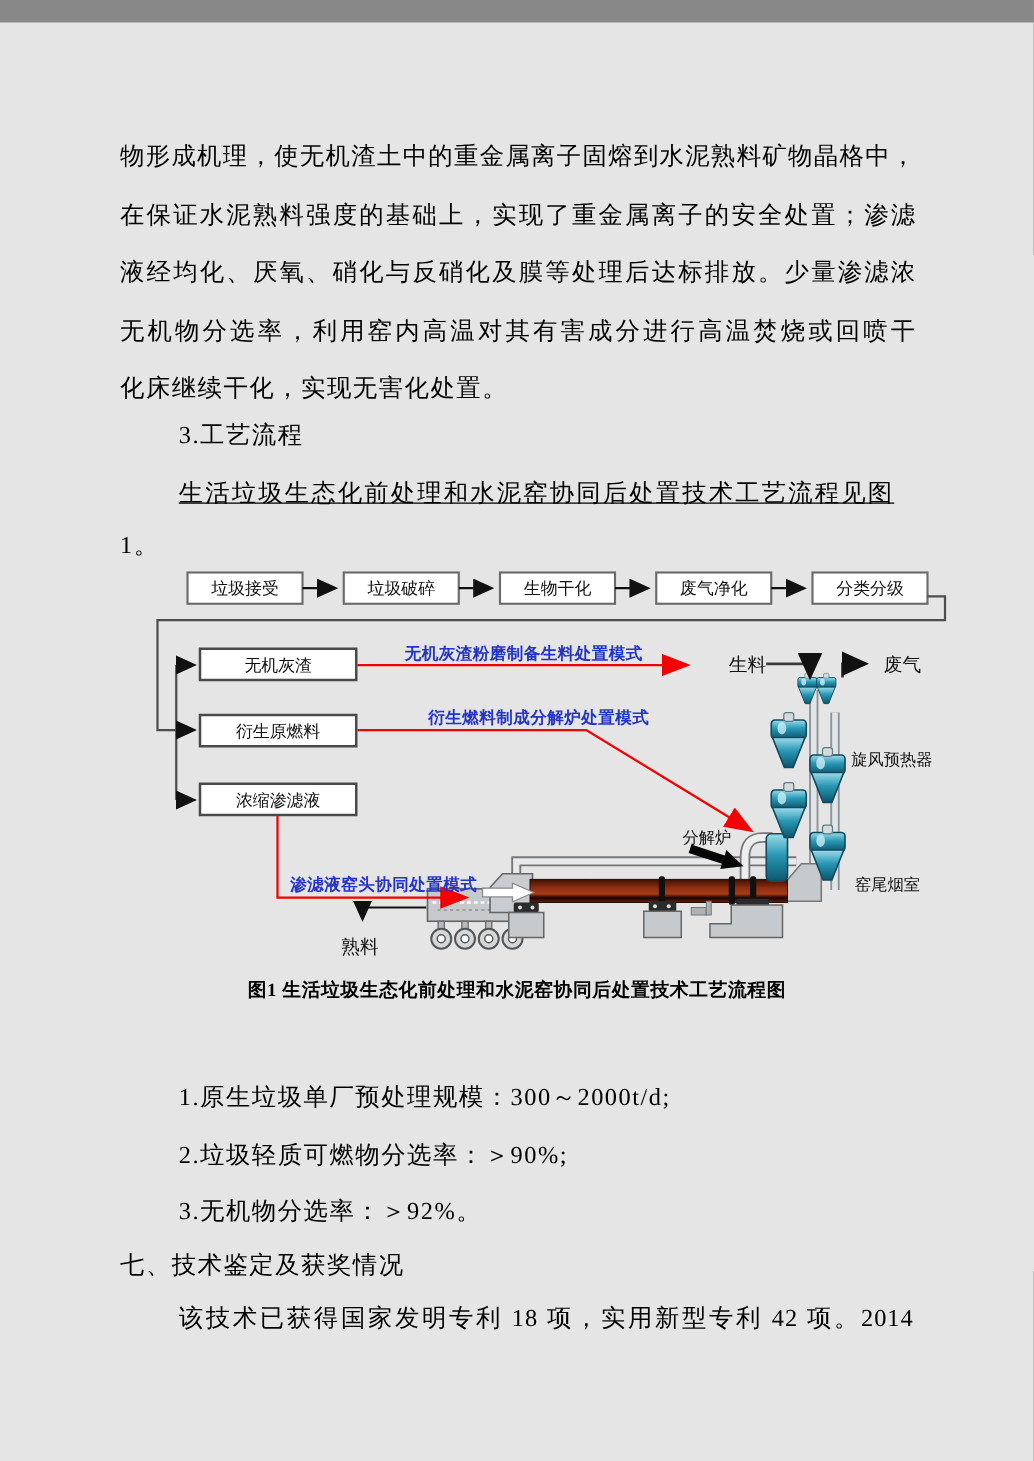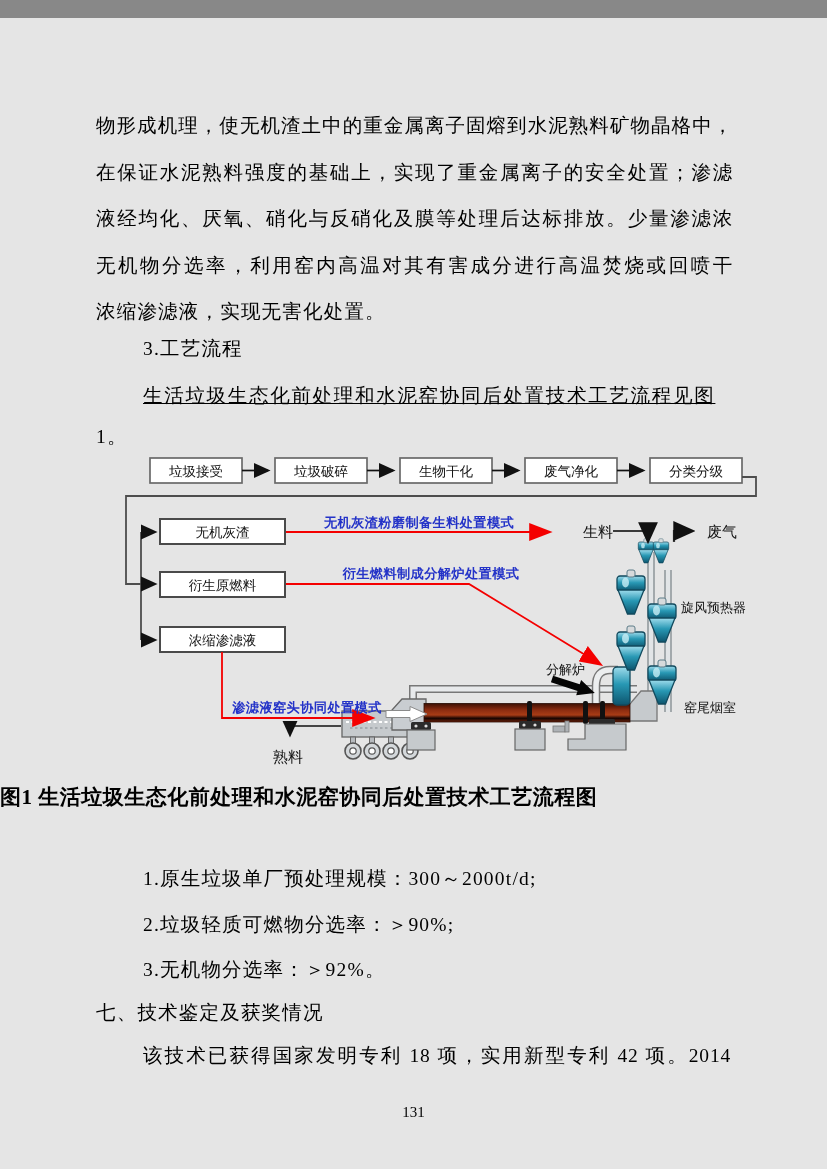--- a/index.html
+++ b/index.html
@@ -2,40 +2,40 @@
 <html><head>
 <meta charset="utf-8">
 <style>
   html,body{margin:0;padding:0;background:#888;}
   #page{position:relative;width:827px;height:1169px;background:#e5e5e5;margin:18px auto;
         font-family:"Liberation Serif","DejaVu Serif",serif;color:#000;overflow:hidden;}
   .tline{position:absolute;font-size:19.5px;line-height:26px;letter-spacing:1.2px;white-space:pre;}
   .just{width:637px;letter-spacing:0.8px;text-align:justify;text-align-last:justify;white-space:normal;}
   .just7{width:588px;letter-spacing:0.8px;text-align:justify;text-align-last:justify;white-space:normal;}
   .ls16{letter-spacing:1.7px;text-decoration:underline;}
-  .caption{position:absolute;top:765px;left:0;width:827px;text-align:left;
-           font-weight:bold;font-size:21px;letter-spacing:0.5px;}
+  .caption{position:absolute;top:765px;left:0;width:827px;text-align:center;
+           font-weight:bold;font-size:15px;letter-spacing:0.5px;}
   .pagenum{position:absolute;top:1086px;left:0;width:827px;text-align:center;font-size:15px;}
   #figsvg{position:absolute;left:0;top:437px;}
   svg text{font-family:"Liberation Serif","DejaVu Serif",serif;fill:#111;}
   svg .boxlabel{font-size:13.5px;}
   svg .bluelabel{font-size:13.2px;font-weight:bold;fill:#2433c8;letter-spacing:0.4px;}
   svg .eqlabel{font-size:13px;}
   svg .eqlabel15{font-size:15px;}
 </style>
 </head>
 <body>
 
 <div id="page">
 
   <div class="tline just" style="left:96px;top:95px">物形成机理，使无机渣土中的重金属离子固熔到水泥熟料矿物晶格中，</div>
   <div class="tline just" style="left:96px;top:188px">液经均化、厌氧、硝化与反硝化及膜等处理后达标排放。少量渗滤浓</div>
   <div class="tline just" style="left:96px;top:142px">在保证水泥熟料强度的基础上，实现了重金属离子的安全处置；渗滤</div>
   <div class="tline just" style="left:96px;top:235px">无机物分选率，利用窑内高温对其有害成分进行高温焚烧或回喷干</div>
-  <div class="tline" style="left:96px;top:281px">浓缩渗滤液，实现无害化处置。</div>
+  <div class="tline" style="left:96px;top:281px">化床继续干化，实现无害化处置。</div>
 
   <div class="tline" style="left:143px;top:318px">3.工艺流程</div>
   <div class="tline ls16" style="left:143px;top:365px">生活垃圾生态化前处理和水泥窑协同后处置技术工艺流程见图</div>
   <div class="tline" style="left:96px;top:406px">1。</div>
 
   <svg id="figsvg" width="827" height="326" viewBox="0 437 827 326">
     <defs>
       <linearGradient id="tg" x1="0" y1="0" x2="0" y2="1">
         <stop offset="0" stop-color="#9fdcec"></stop>
         <stop offset="0.45" stop-color="#2898b4"></stop>
@@ -207,14 +207,13 @@
 
   <div class="caption">图1  生活垃圾生态化前处理和水泥窑协同后处置技术工艺流程图</div>
 
   <div class="tline" style="left:143px;top:848px">1.原生垃圾单厂预处理规模：300～2000t/d;</div>
   <div class="tline" style="left:143px;top:894px">2.垃圾轻质可燃物分选率：＞90%;</div>
   <div class="tline" style="left:143px;top:939px">3.无机物分选率：＞92%。</div>
 
   <div class="tline" style="left:96px;top:982px">七、技术鉴定及获奖情况</div>
   <div class="tline just7" style="left:143px;top:1025px">该技术已获得国家发明专利 18 项，实用新型专利 42 项。2014</div>
 
-  <div class="pagenum">131</div>
 </div>
 
 </body></html>

